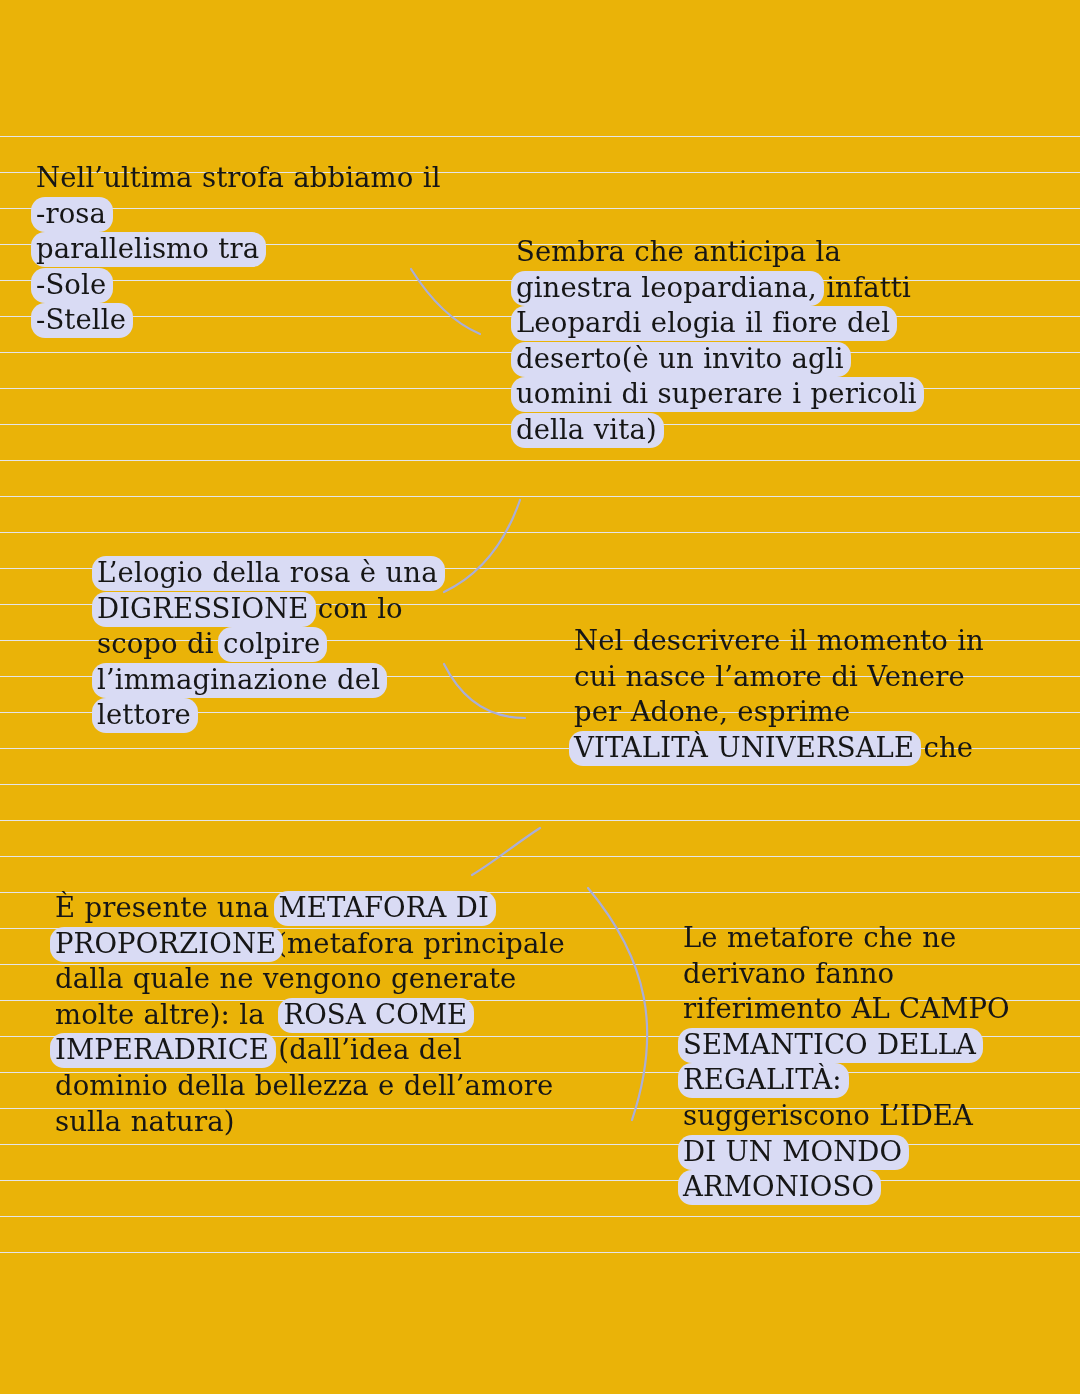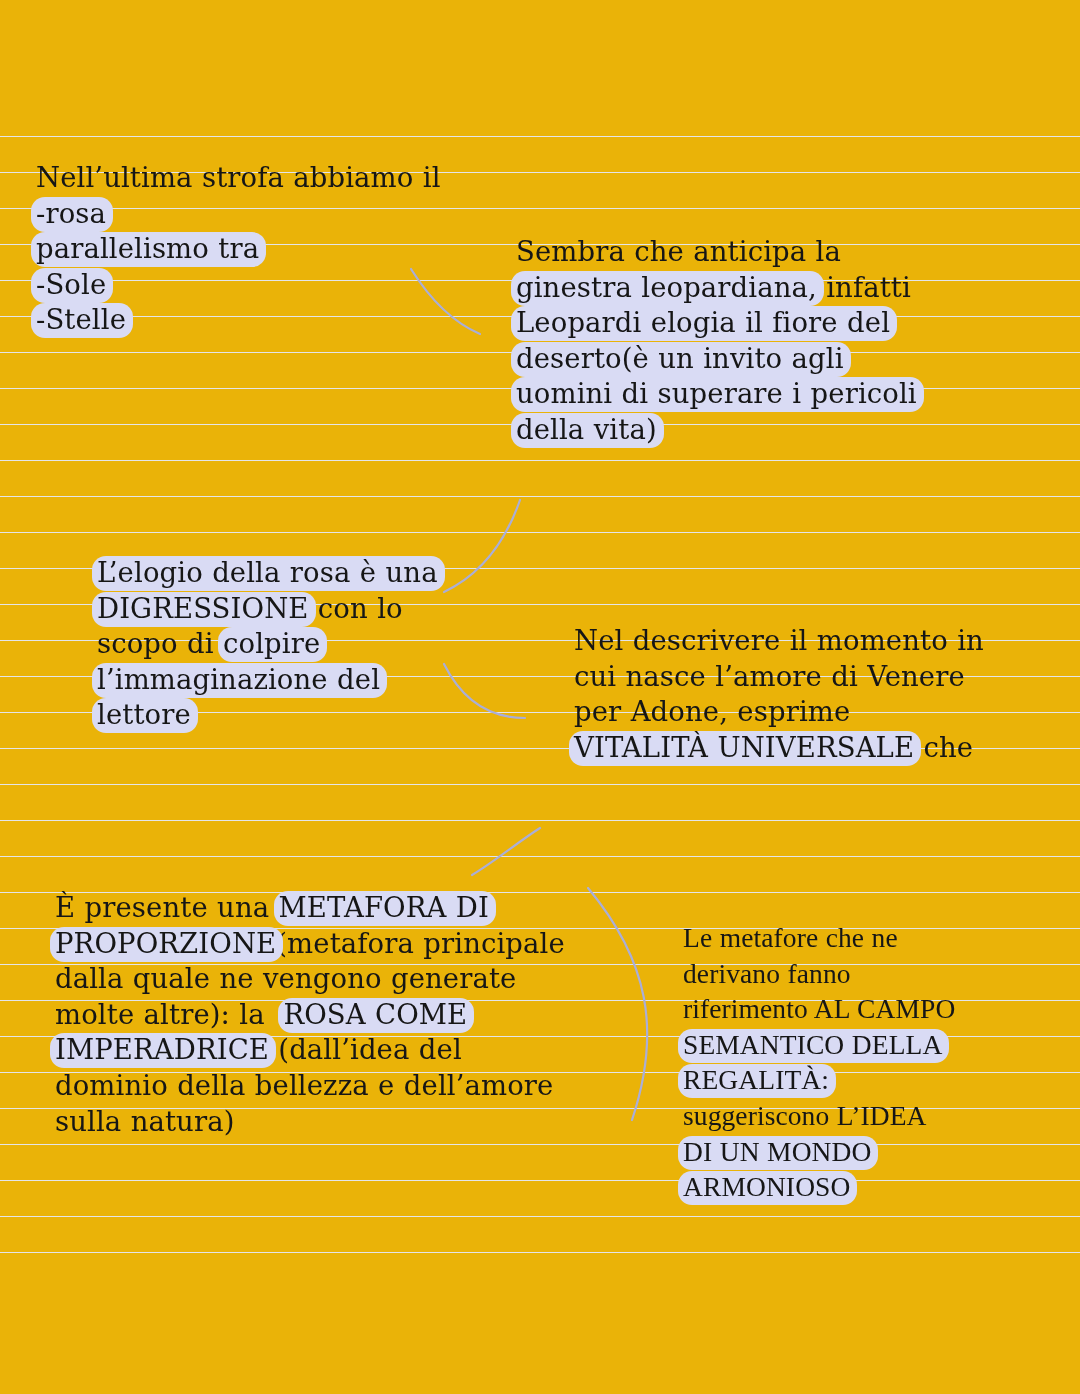--- a/index.html
+++ b/index.html
@@ -88,21 +88,21 @@
   }
   .block { z-index: 2; }
   .hl { z-index: 1; }
 
   
   #blk-parallelismo { left: 36px;  top: 160px;  }
   #blk-ginestra     { left: 516px; top: 234px;  }
   #blk-digressione  { left: 57px;  top: 555px; margin-left: 40px;  }
   #blk-vitalita     { left: 555px; top: 623px; margin-left: 19px;  }
   #blk-metafora     { left: 55px;  top: 890px;  }
-  #blk-regalita     { left: 683px; top: 920px; font-family: Liberation Serif, serif;  }
+  #blk-regalita     { left: 683px; top: 920px;  }
 </style>
 </head>
 <body>
 
 <div id="page">
 
   <div id="rules">
       <div class="rule" style="top: 136px; background: rgb(228, 229, 233);"></div>
       <div class="rule" style="top: 172px; background: rgb(228, 229, 233);"></div>
       <div class="rule" style="top: 208px; background: rgb(228, 229, 233);"></div>

